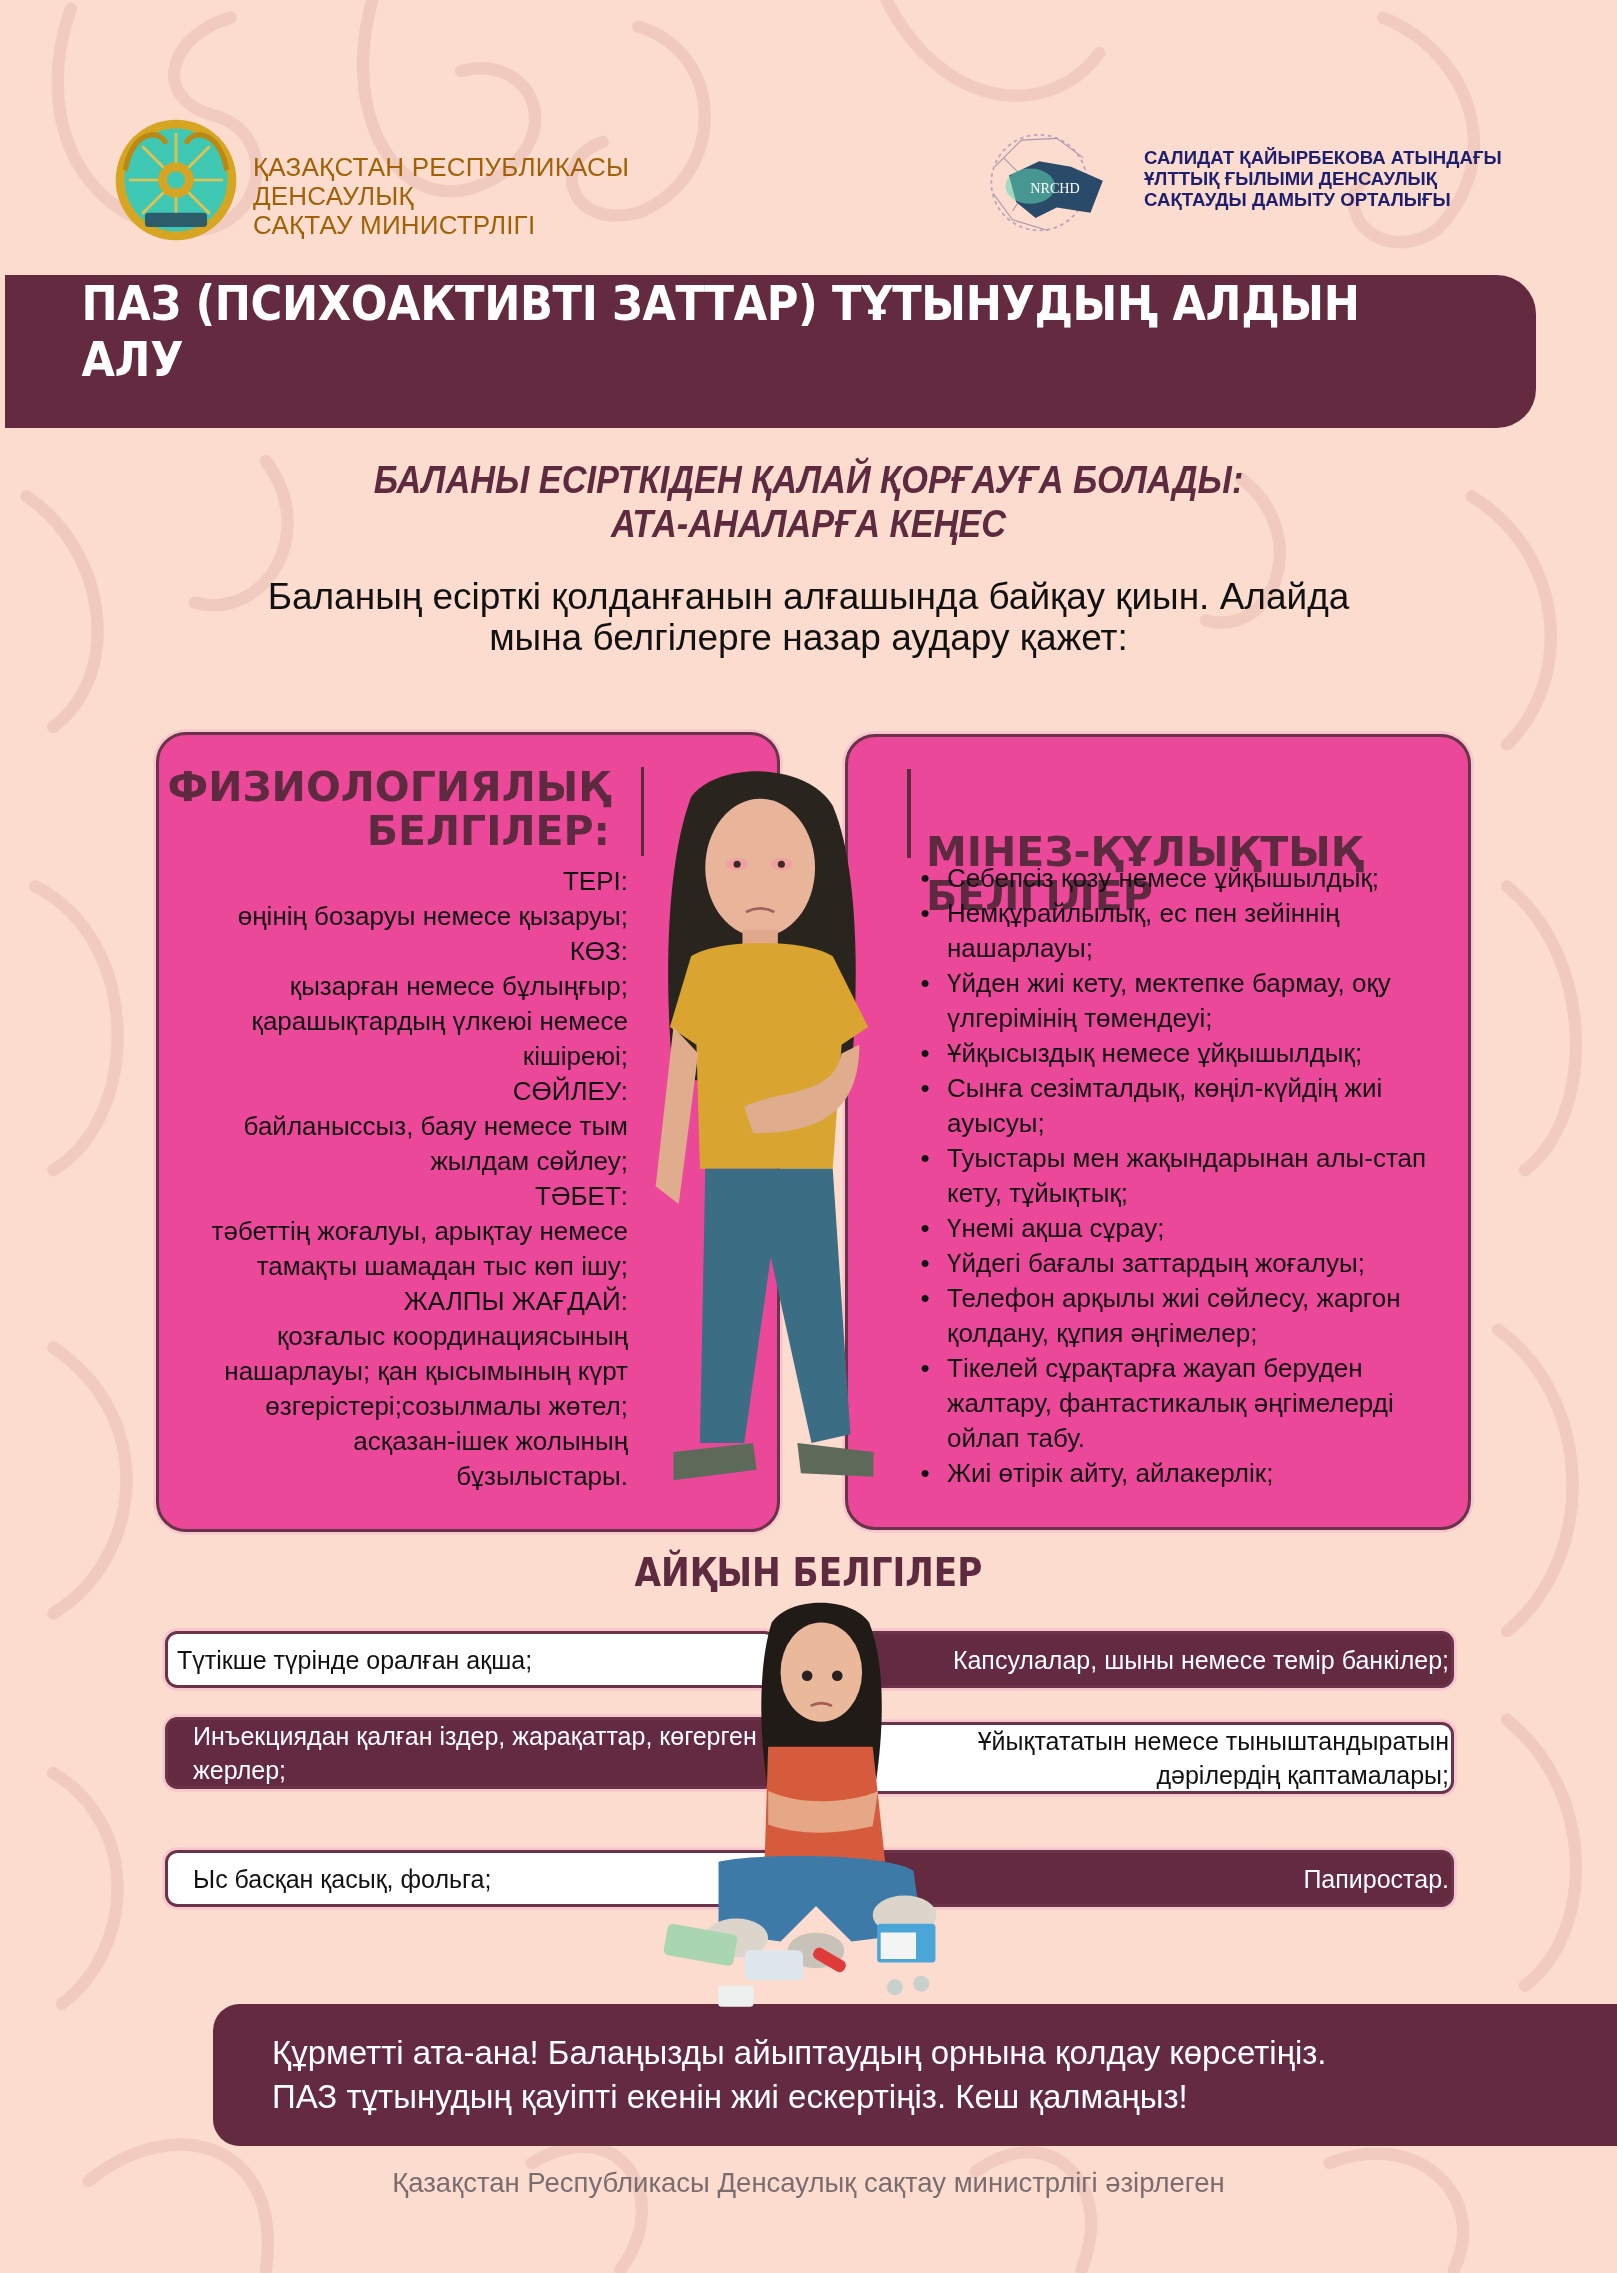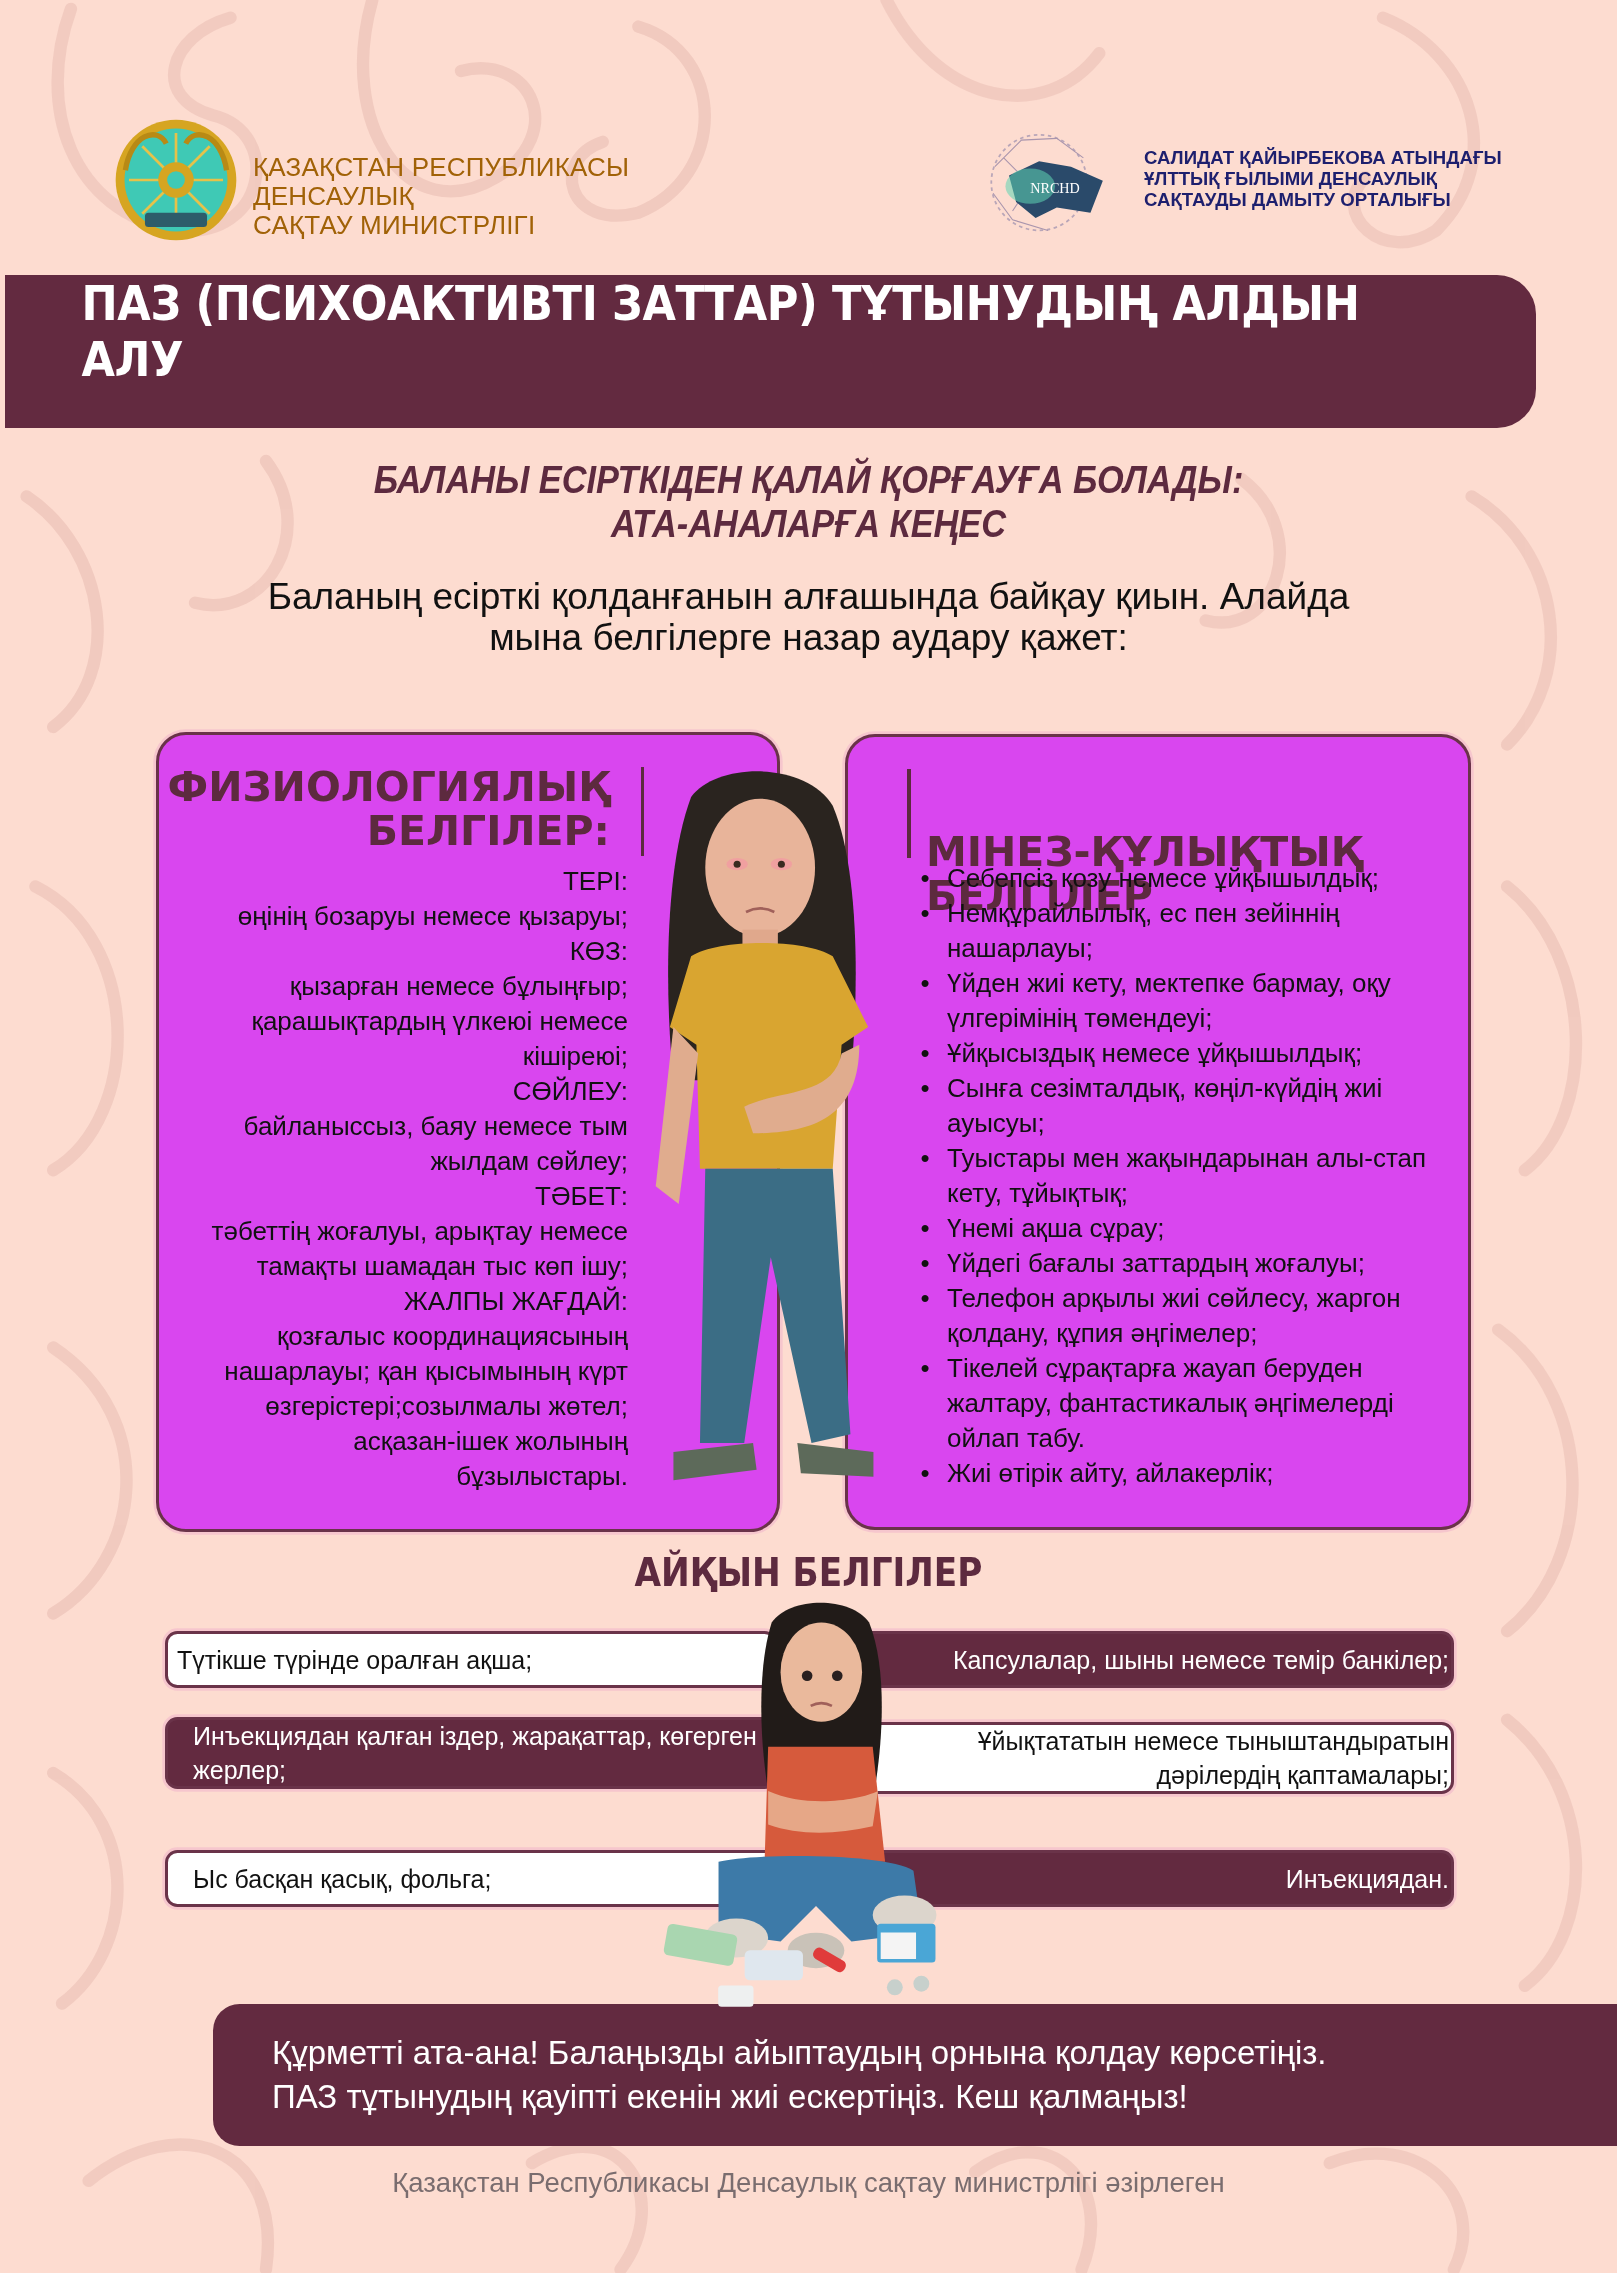--- a/index.html
+++ b/index.html
@@ -41,21 +41,21 @@
     color: #5d2a3f; font-size: 39px; line-height: 44px; font-weight: bold; font-style: italic;
     transform: scaleX(0.88); transform-origin: center;
   }
   .intro {
     left: 0; top: 576px; width: 1617px; text-align: center;
     color: #111; font-size: 37px; line-height: 41px;
   }
 
   
   .card {
-    background: #d946ef; border: 3.5px solid #6a3349; border-radius: 30px;
+    background: #ec4899; border: 3.5px solid #6a3349; border-radius: 30px;
     box-shadow: 0 0 0 2.7px #f6c6cd;
   }
   .card-phys { left: 156px; top: 732px; width: 624px; height: 800px; }
   .card-beh { left: 845px; top: 734px; width: 626px; height: 796px; }
   .card-head {
     font-family: "DejaVu Sans", sans-serif; font-weight: bold; color: #5d2a3f;
     font-size: 41px; line-height: 44px;
   }
   .phys-head { position: absolute; right: 167px; top: 30px; text-align: right; }
   .phys-bar { position: absolute; right: 133px; top: 32px; width: 3.5px; height: 89px; background: #5d2a3f; }
@@ -250,21 +250,21 @@
 </svg>
 
 <div class="layer obvious-title">АЙҚЫН БЕЛГІЛЕР</div>
 
 <div class="pill white left" style="top:1631px;padding-left:9px;">Түтікше түрінде оралған ақша;</div>
 <div class="pill dark left tall" style="top:1717px;">Инъекциядан қалған іздер, жарақаттар, көгерген жерлер;</div>
 <div class="pill white left" style="top:1850px;">Ыс басқан қасық, фольга;</div>
 
 <div class="pill dark right" style="top:1631px;">Капсулалар, шыны немесе темір банкілер;</div>
 <div class="pill white right tall" style="top:1722px;">Ұйықтататын немесе тыныштандыратын дәрілердің қаптамалары;</div>
-<div class="pill dark right" style="top:1850px;">Инъекциядан.</div>
+<div class="pill dark right" style="top:1850px;">Папиростар.</div>
 
 <svg class="layer girl2" viewBox="0 0 300 430">
   <path d="M100 30 C120 0 190 0 210 30 C230 80 226 160 216 220 L96 220 C86 160 84 80 100 30 Z" fill="#211b18"></path>
   <ellipse cx="156" cy="86" rx="46" ry="56" fill="#eab99c"></ellipse>
   <circle cx="140" cy="90" r="6" fill="#2a2020"></circle>
     <circle cx="174" cy="90" r="6" fill="#2a2020"></circle>
   <path d="M144 124 Q156 118 168 124" stroke="#a0605a" stroke-width="3" fill="none"></path>
   <path d="M96 170 L214 170 L228 300 L92 300 Z" fill="#d65a3c"></path>
   <path d="M96 220 C140 240 200 230 220 220 L214 260 C170 270 130 270 96 258 Z" fill="#e6a787"></path>
   <path d="M40 300 C80 290 230 290 260 310 L270 380 L190 390 L150 350 L110 390 L40 380 Z" fill="#3d7aa8"></path>

